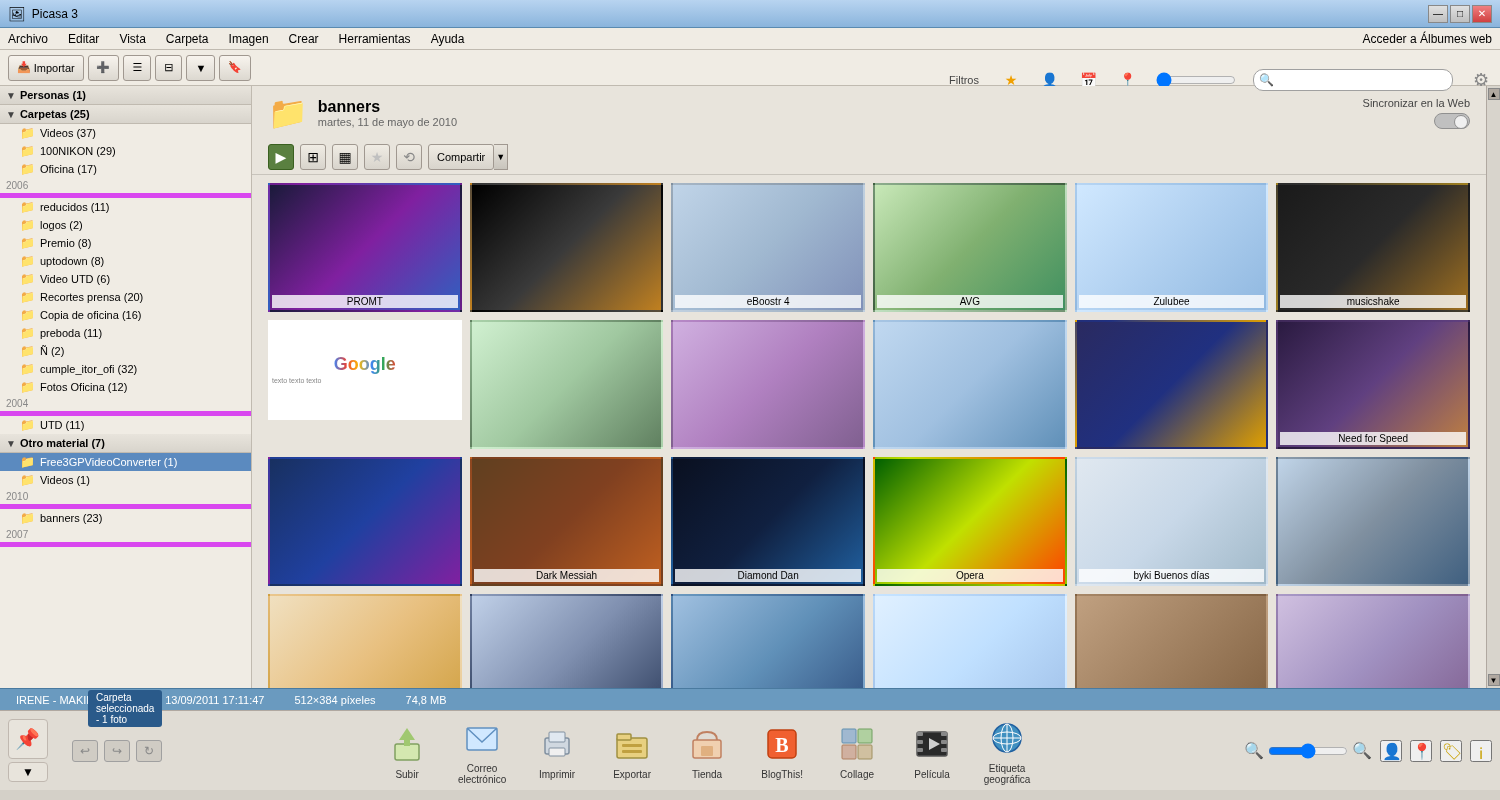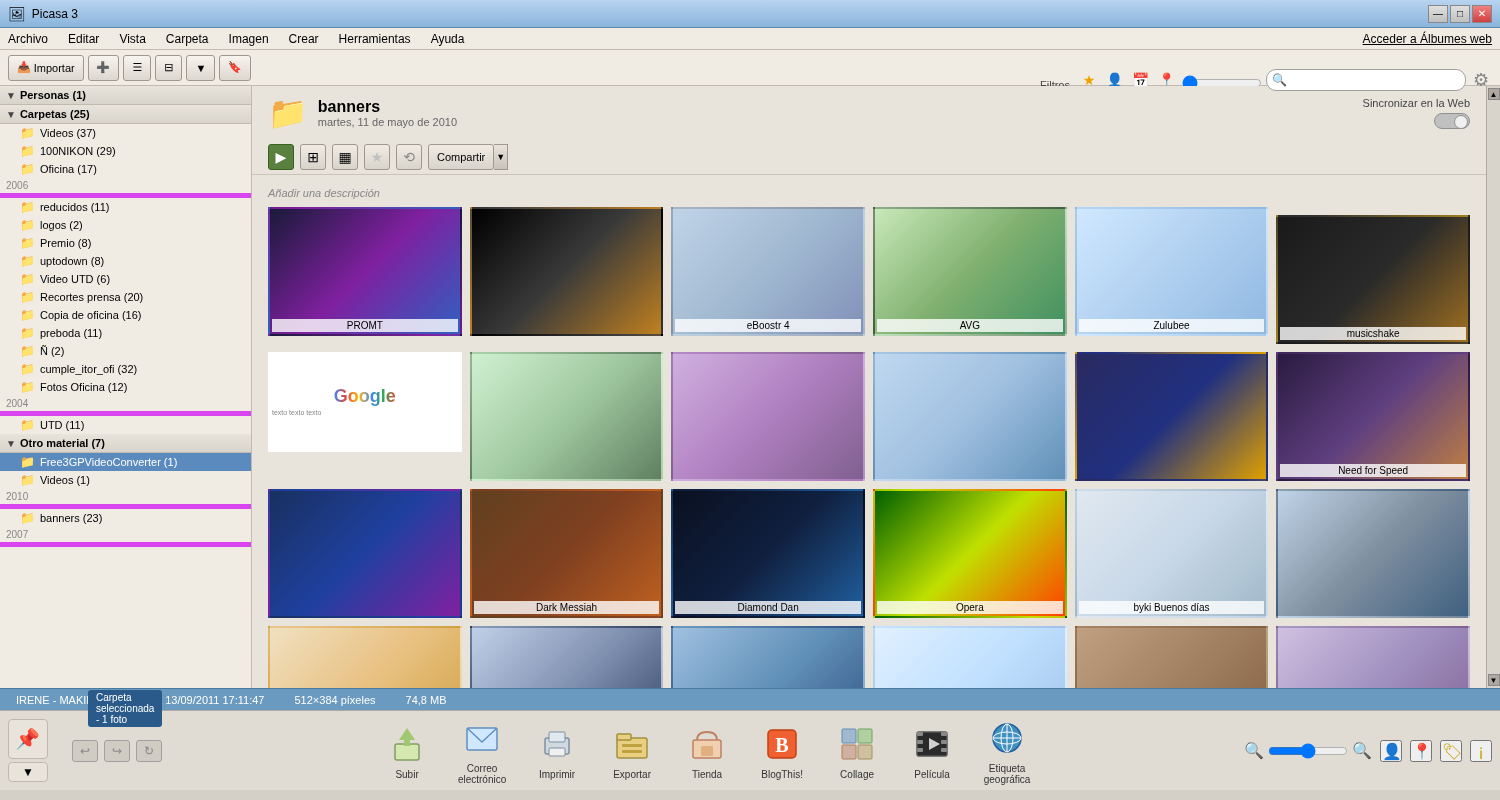--- a/index.html
+++ b/index.html
@@ -18,33 +18,33 @@
       border: 1px solid #888; display: flex; align-items: center; justify-content: center;
       font-size: 10px; cursor: pointer;
     }
 
     
     #menubar {
       height: 22px; background: #f0ece4; display: flex; align-items: center;
       padding: 0 4px; border-bottom: 1px solid #c0bab0; gap: 12px;
     }
     #menubar span { font-size: 12px; color: #000; cursor: pointer; padding: 2px 4px; }
-    #sync-link { margin-left: auto; font-size: 11px; color: #0066cc; text-decoration: underline; cursor: pointer; padding-right: 8px; }
+    #sync-link { margin-left: auto; font-size: 11px; color: #0066cc; cursor: pointer; padding-right: 8px; }
 
     
     #toolbar {
       height: 36px; background: #f0ece4; display: flex; align-items: center;
       padding: 0 8px; border-bottom: 1px solid #c0bab0; gap: 4px;
     }
     .toolbar-btn {
       height: 26px; padding: 0 8px; background: linear-gradient(to bottom, #f8f4ee, #dcd8d0);
       border: 1px solid #a09890; border-radius: 3px; cursor: pointer;
       display: flex; align-items: center; font-size: 11px; gap: 3px;
     }
-    #filters-section { margin-left: auto; display: flex; align-items: flex-end; gap: 4px; margin-top: 24px; }
+    #filters-section { margin-left: auto; display: flex; align-items: center; gap: 17px; margin-top: 24px; }
     .filter-btn { width: 22px; height: 22px; background: none; border: none; cursor: pointer; font-size: 14px; color: #888; }
     .filter-btn.active { color: #f0a000; }
     #filter-slider { width: 80px; }
     #search-box {
       height: 22px; width: 200px; border: 1px solid #a0a0a0; border-radius: 10px;
       padding: 0 8px 0 24px; font-size: 11px; background: #fff;
     }
     #search-container { position: relative; }
     #search-icon-inner { position: absolute; left: 6px; top: 4px; font-size: 12px; color: #888; }
 
@@ -140,21 +140,21 @@
     #sidebar::-webkit-scrollbar { width: 14px; }
     #sidebar::-webkit-scrollbar-track { background: #d8d4cc; }
     #sidebar::-webkit-scrollbar-thumb { background: #a09890; border: 1px solid #888; }
 
     
     .t1 { background: linear-gradient(135deg, #1a1a3a 0%, #8020a0 50%, #3060c0 100%); }
     .t2 { background: linear-gradient(135deg, #000 0%, #404040 50%, #c08020 100%); }
     .t3 { background: linear-gradient(135deg, #c0d0e0 0%, #a0b0c0 50%, #8090a0 100%); }
     .t4 { background: linear-gradient(135deg, #c0e0c0 0%, #80a080 50%, #406040 100%); }
     .t5 { background: linear-gradient(135deg, #d0e8ff 0%, #b0d0f0 50%, #90b8e0 100%); }
-    .t6 { background: linear-gradient(135deg, #1a1a1a 0%, #303030 50%, #a08020 100%); margin-top: 8px; }
+    .t6 { background: linear-gradient(135deg, #1a1a1a 0%, #303030 50%, #a08020 100%); }
     .t8 { background: linear-gradient(135deg, #d0f0d0 0%, #a0c8a0 50%, #608060 100%); }
     .t9 { background: linear-gradient(135deg, #d0b0e0 0%, #b080c0 50%, #806090 100%); }
     .t10 { background: linear-gradient(135deg, #c0d8f0 0%, #a0c0e0 50%, #6090b8 100%); }
     .t11 { background: linear-gradient(135deg, #2a2a60 0%, #203080 50%, #e0a000 100%); }
     .t12 { background: linear-gradient(135deg, #2a1a40 0%, #604080 100%); }
     .t13 { background: linear-gradient(135deg, #183060 0%, #2040a0 50%, #8020a0 100%); }
     .t14 { background: linear-gradient(135deg, #604020 0%, #804020 50%, #c06020 100%); }
     .t15 { background: linear-gradient(135deg, #0a1020 0%, #102040 50%, #2060a0 100%); }
     .t16 { background: linear-gradient(135deg, #006000 0%, #c0e000 50%, #ff4000 100%); align-items: center; }
     .t17 { background: linear-gradient(135deg, #e0e8f0 0%, #c8d8e8 50%, #a0b8c8 100%); }
@@ -314,21 +314,20 @@
       <button class="photo-btn" style="color:#c0c0c0;">★</button>
       <button class="photo-btn" style="color:#888;">⟲</button>
       <div style="display:flex;">
         <div class="share-btn">
           <span>Compartir</span>
         </div>
         <div class="share-dropdown">▼</div>
       </div>
     </div>
 
-    <div class="add-desc">Añadir una descripción</div>
 
     <div id="photo-grid">
 
       <div class="photo-thumb t1">
         <div style="width:100%;height:100%;background:linear-gradient(135deg,#1a1a3a,#8020a0,#3060c0);position:relative;">
           <div class="thumb-label">PROMT</div>
         </div>
       </div>
       <div class="photo-thumb t2">
         <div style="width:100%;height:100%;background:linear-gradient(135deg,#000,#3a3a3a,#c08020);position:relative;">

